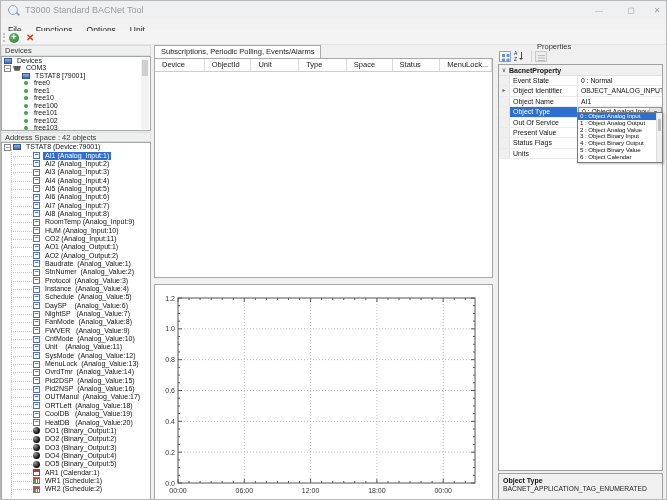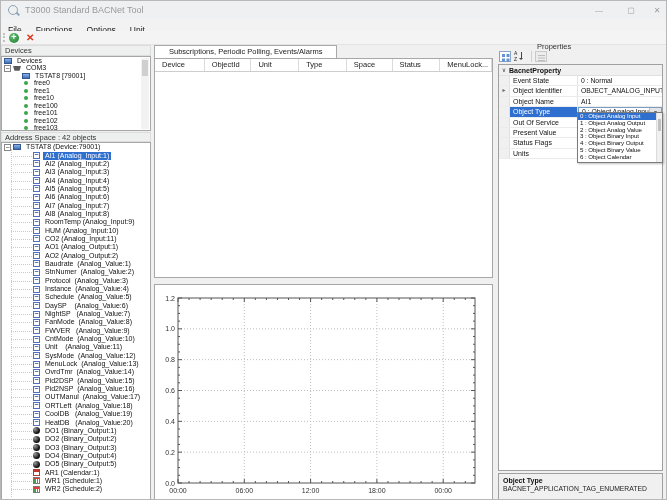--- a/index.html
+++ b/index.html
@@ -37,21 +37,21 @@
   .ticon-analog::after{content:"~";}
   .ticon-binary-output{width:7px;height:7px;border-radius:50%;background:radial-gradient(circle at 30% 30%,#9a9a9a,#101010 65%);}
   .ticon-calendar{width:7px;height:7px;background:#fff;border:1px solid #b03a2e;box-sizing:border-box;}
   .ticon-calendar::before{content:"";position:absolute;left:0;top:0;width:100%;height:2px;background:#c0392b;}
   .ticon-schedule{width:7px;height:7px;border:1px solid #7a7a7a;box-sizing:border-box;background:linear-gradient(#e53935 0 1.5px,rgba(0,0,0,0) 1.5px),repeating-linear-gradient(90deg,#43a047 0 1.5px,#fff 1.5px 2.8px);}
   .connector{position:absolute;left:9px;top:50%;width:21px;border-top:1px dotted #cbcbcb;}
   .vguide{position:absolute;left:9px;top:6px;bottom:3px;border-left:1px dotted #cbcbcb;}
   .vscroll{position:absolute;right:1px;top:1px;bottom:1px;width:8px;background:#f2f2f2;}
   .vthumb{position:absolute;left:1px;top:2px;width:6px;height:16px;background:#cfcfcf;}
   
-  .tab{position:absolute;left:153px;top:44px;height:13px;background:#fff;border:1px solid #a9a9a9;border-bottom:none;box-sizing:border-box;padding:0 14px;font-size:7.5px;line-height:12px;color:#222;}
+  .tab{position:absolute;left:153px;top:44px;height:13px;background:#fff;border:1px solid #a9a9a9;border-bottom:none;box-sizing:border-box;padding:0 6px;font-size:7.5px;line-height:12px;color:#222;}
   #subs-table{position:absolute;left:153px;top:57px;width:339px;height:220px;background:#fff;border:1px solid #a7a7a7;box-sizing:border-box;}
   .thead{display:flex;height:12px;border-bottom:1px solid #cdcdcd;}
   .th{box-sizing:border-box;border-right:1px solid #dadada;font-size:7.5px;line-height:11px;color:#222;padding-left:7px;overflow:hidden;white-space:nowrap;}
   #chart-panel{position:absolute;left:153px;top:283px;width:339px;height:217px;background:#fff;border:1px solid #a7a7a7;box-sizing:border-box;}
   #chart-panel svg{display:block;}
   .ax{stroke:#555;fill:none;stroke-width:1;}
   .tick{stroke:#555;stroke-width:1;}
   .grid{stroke:#bdbdbd;stroke-width:1;stroke-dasharray:1 2;}
   .clabel{font-size:7px;fill:#333;font-family:"Liberation Sans",sans-serif;}
   

